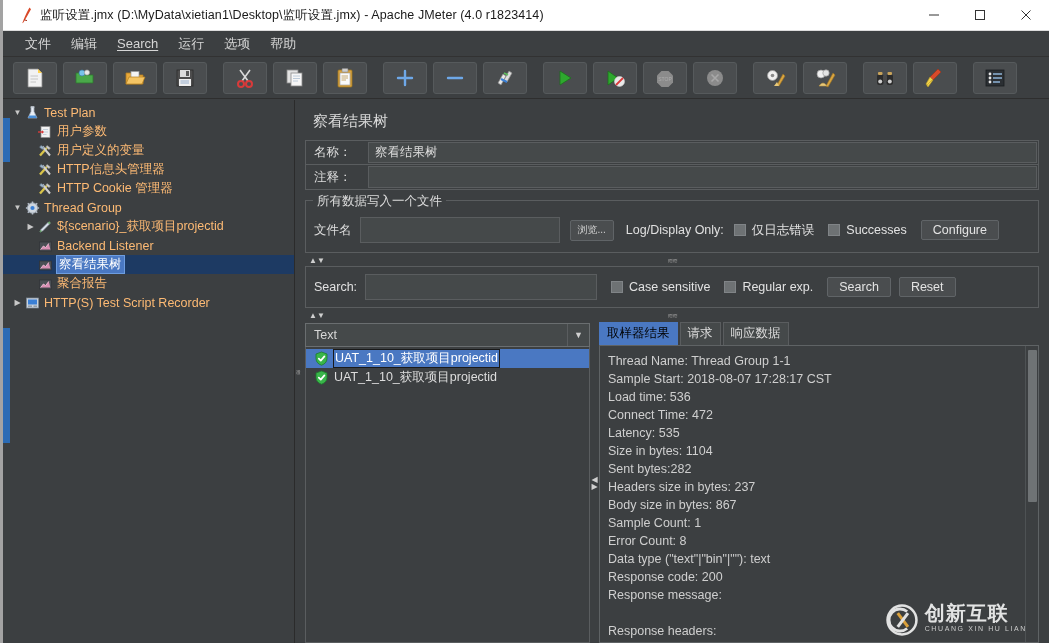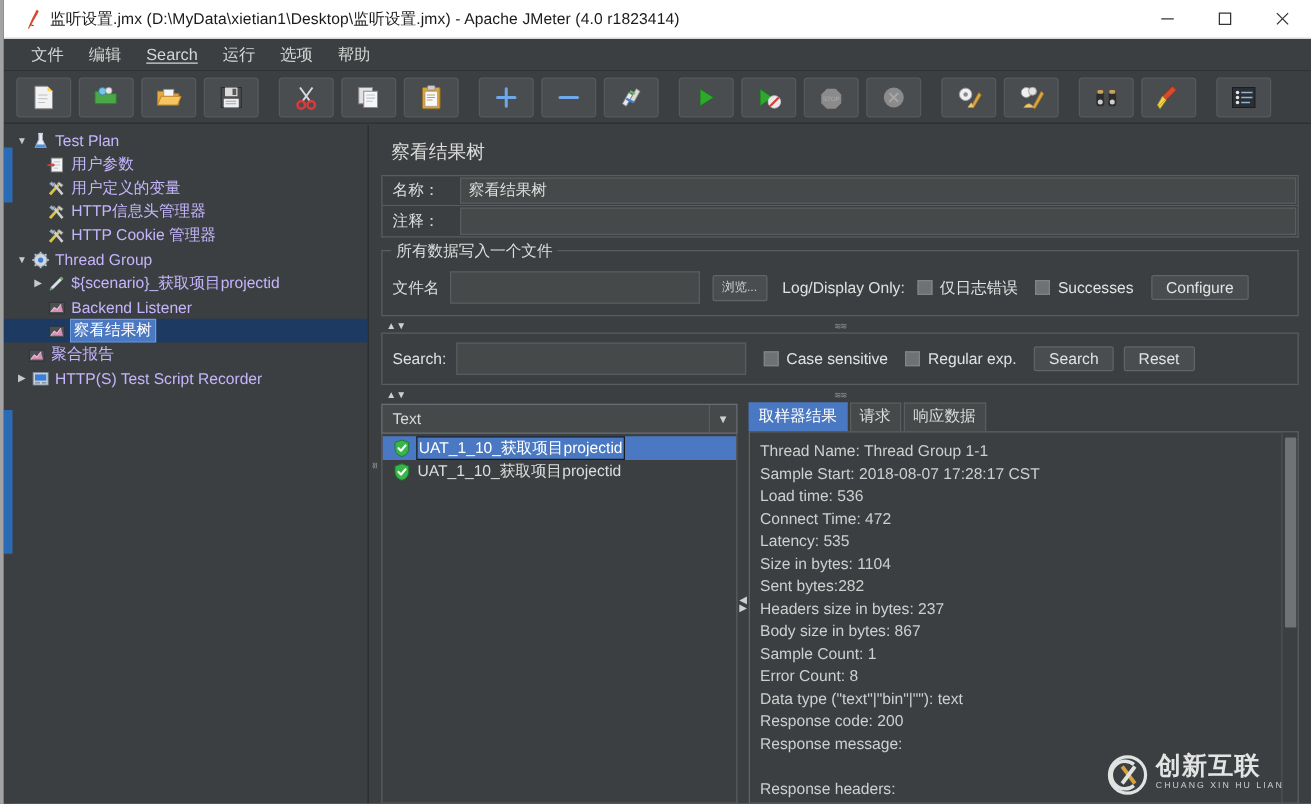--- a/index.html
+++ b/index.html
@@ -80,21 +80,21 @@
     height: 19px; display: flex; align-items: center; cursor: default;
     padding-right: 4px; position: relative;
   }
   .tnode.selected { background: #1d3a63; }
   .toggle {
     width: 13px; display: flex; align-items: center; justify-content: center;
     color: #c8c8c8; font-size: 8px; flex: 0 0 13px;
   }
   .tico { width: 17px; height: 16px; flex: 0 0 17px; margin-right: 3px; display:block; }
   .tlabel {
-    font-size: 12.5px; color: #c4b5fd; white-space: nowrap;
+    font-size: 12.5px; color: #fdba74; white-space: nowrap;
   }
   .tnode.selected .tlabel {
     background: #4a78c2; color: #ffffff; padding: 0 2px;
     outline: 1px solid #6d9de0;
   }
 
   .splitter-v {
     width: 6px; background: #3c3f41; display: flex; align-items: center;
     justify-content: center; cursor: col-resize;
   }
@@ -220,21 +220,21 @@
     justify-content: center; cursor: col-resize; color: #cfcfcf; font-size: 8px;
     line-height: .9;
   }
   .res-right { flex: 1; display: flex; flex-direction: column; min-width: 0; min-height: 0; }
   .tabs { display: flex; align-items: flex-end; height: 22px; gap: 2px; }
   .tab {
     font-size: 12.5px; padding: 2px 7px 3px 7px; color: #dcdcdc;
     background: #45494a; border: 1px solid #5a5d5f; border-bottom: none;
     cursor: default; white-space: nowrap;
   }
-  .tab.active { background: #4a78c2; color: #ffffff; border-color: #4a78c2; }
+  .tab.active { background: #4a78c2; color: #000000; border-color: #4a78c2; }
   .tab-body {
     flex: 1; background: #3c3f41; border: 1px solid #5f6365;
     display: flex; min-height: 0; overflow: hidden;
   }
   .tab-content {
     flex: 1; padding: 6px 8px; overflow: hidden; min-width: 0;
   }
   .rline {
     font-size: 12.5px; color: #cfcfcf; line-height: 18px; white-space: nowrap;
   }
@@ -580,21 +580,21 @@
             <span class="toggle"></span>
             <span>
               <svg width="17" height="16" viewBox="0 0 17 16" class="tico">
                 <rect x="2.5" y="4" width="12" height="9" fill="#4a4f54" stroke="#2f3337" stroke-width=".7"></rect>
                 <path d="M3.6 11.6 L6.4 8 L8.6 9.6 L11.8 5.4 L13.4 11.6 Z" fill="#d98fb4"></path>
                 <path d="M3.6 11.6 L6.4 8 L8.6 9.6 L11.8 5.4" fill="none" stroke="#f0c0d8" stroke-width=".9"></path>
               </svg>
             </span>
             <span class="tlabel">察看结果树</span>
           </div>
-          <div class="tnode" style="padding-left: 5px;">
+          <div class="tnode" style="padding-left: 21px;">
             <span class="toggle"></span>
             <span>
               <svg width="17" height="16" viewBox="0 0 17 16" class="tico">
                 <rect x="2.5" y="4" width="12" height="9" fill="#4a4f54" stroke="#2f3337" stroke-width=".7"></rect>
                 <path d="M3.6 11.6 L6.4 8 L8.6 9.6 L11.8 5.4 L13.4 11.6 Z" fill="#d98fb4"></path>
                 <path d="M3.6 11.6 L6.4 8 L8.6 9.6 L11.8 5.4" fill="none" stroke="#f0c0d8" stroke-width=".9"></path>
               </svg>
             </span>
             <span class="tlabel">聚合报告</span>
           </div>

